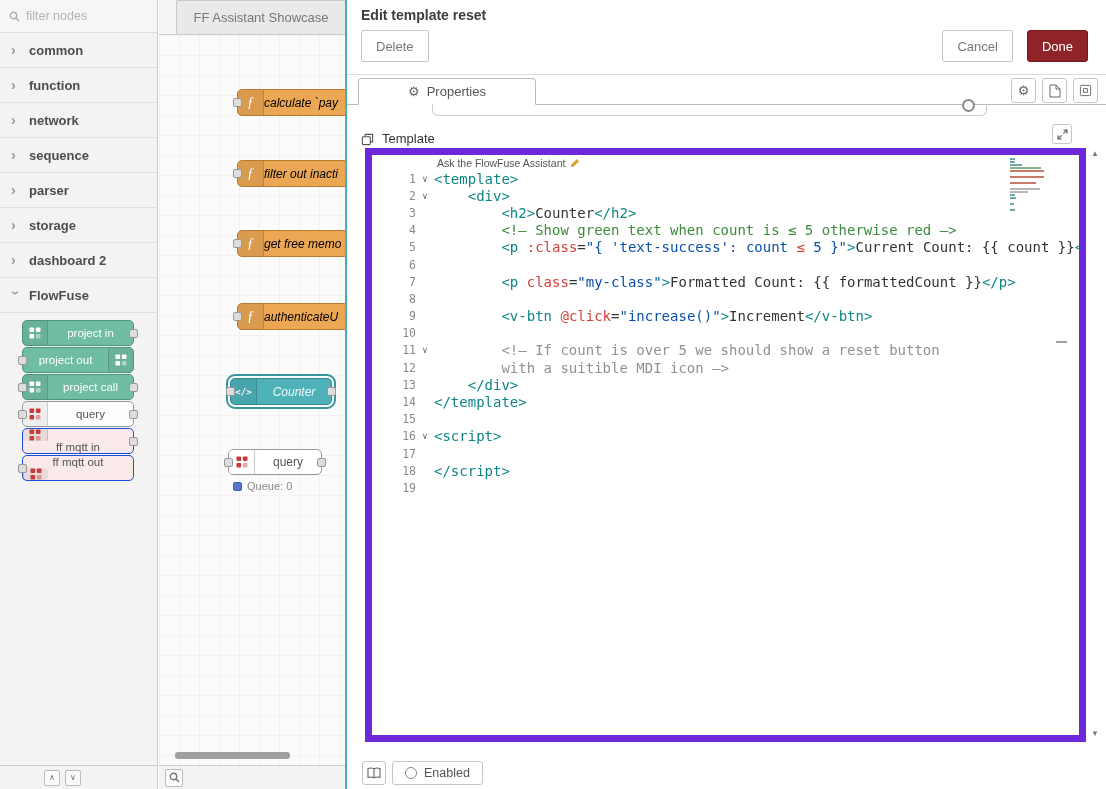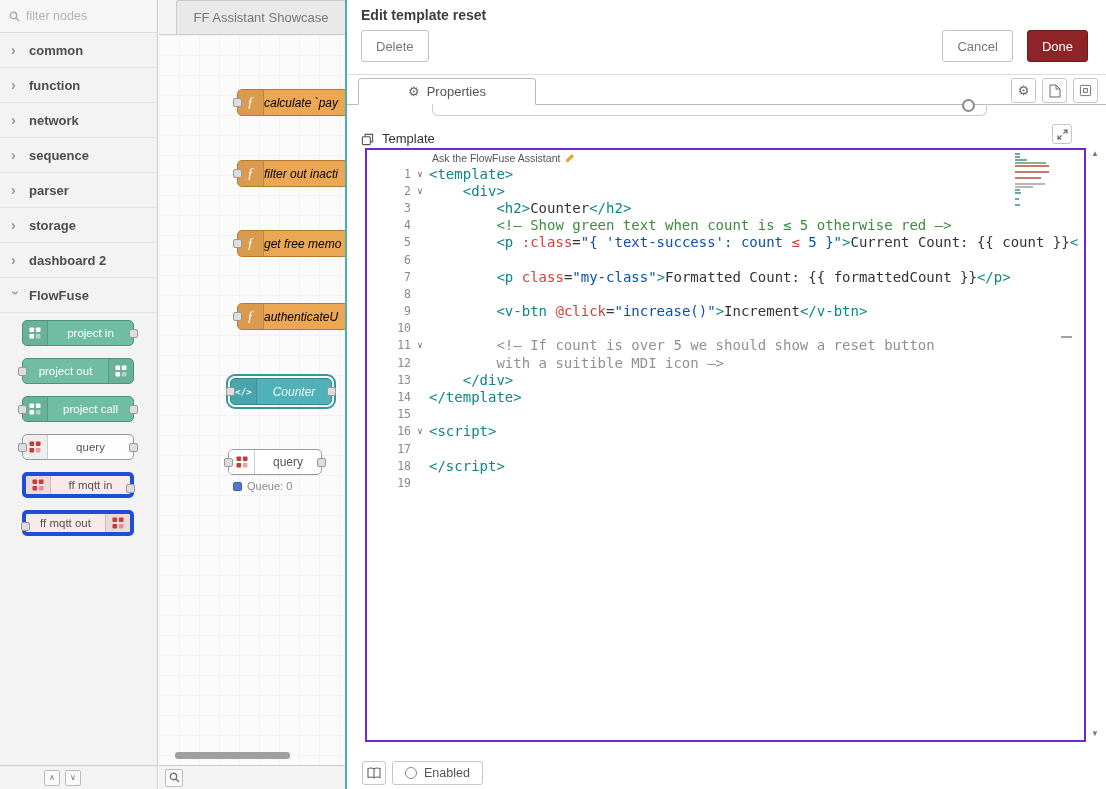--- a/index.html
+++ b/index.html
@@ -7,27 +7,27 @@
   .app { position:relative; width:1106px; height:789px; overflow:hidden; background:#fff; }
 
   
   .palette { position:absolute; left:0; top:0; width:158px; height:789px; background:#f3f3f3; border-right:1px solid #ccc; display:flex; flex-direction:column; }
   .palette-search { height:33px; border-bottom:1px solid #ddd; background:#f6f6f6; display:flex; align-items:center; gap:6px; padding:0 9px; flex:none; }
   .palette-search .ph { color:#b3b3b3; font-size:12.5px; }
   .cat { height:35px; border-bottom:1px solid #e0e0e0; display:flex; align-items:center; gap:9px; padding:0 11px; font-size:13px; font-weight:bold; color:#4d4d4d; cursor:pointer; flex:none; }
   .chev { color:#999; font-size:14px; width:9px; display:inline-block; transition:none; }
   .cat.open .chev { transform:rotate(90deg); }
   .palette-nodes { flex:1; padding:7px 0 0 22px; overflow:hidden; }
-  .pnode { position:relative; width:112px; height:26px; border-radius:5px; margin-bottom:12px; display:flex; align-items:stretch; font-size:11.5px; }
+  .pnode { position:relative; width:112px; height:26px; border-radius:5px; margin-bottom:1px; display:flex; align-items:stretch; font-size:11.5px; }
   .pnode .nicon { width:25px; flex:none; display:flex; align-items:center; justify-content:center; background:rgba(0,0,0,0.06); border-right:1px solid rgba(0,0,0,0.14); border-radius:4px 0 0 4px; }
   .pnode.icon-right .nicon { order:2; border-right:none; border-left:1px solid rgba(0,0,0,0.14); border-radius:0 4px 4px 0; }
   .pnode .nlabel { flex:1; display:flex; align-items:center; justify-content:center; white-space:nowrap; overflow:hidden; }
   .pnode.project { background:#71bda3; border:1px solid #4c9478; color:#fff; }
   .pnode.query { background:#fdfdfd; border:1px solid #999; color:#555; }
-  .pnode.mqtt { background:#f9e9e9; border:4px solid #1d4ed8; color:#555; }
+  .pnode.mqtt { background:#f9e9e9; border:1px solid #1d4ed8; color:#555;flex-direction:column; }
   .port { position:absolute; width:9px; height:9px; top:8px; background:#ddd; border:1px solid #999; border-radius:2px; }
   .port.in { left:-5px; } .port.out { right:-5px; }
   .palette-footer { height:24px; flex:none; border-top:1px solid #ccc; background:#f3f3f3; display:flex; align-items:center; gap:5px; padding-left:44px; }
   .mini-btn { width:16px; height:16px; border:1px solid #bbb; border-radius:2px; background:#fafafa; color:#777; font-size:8px; display:flex; align-items:center; justify-content:center; }
 
   
   .workspace { position:absolute; left:159px; top:0; right:0; height:789px; background:#fff; }
   .tabbar { height:35px; background:#f4f4f4; border-bottom:1px solid #ccc; display:flex; align-items:flex-end; padding-left:17px; }
   .tab { height:34px; width:170px; background:#e9e9e9; border:1px solid #c9c9c9; border-bottom:none; border-radius:2px 2px 0 0; display:flex; align-items:center; justify-content:center; font-size:13px; color:#777; }
   .canvas { position:absolute; top:35px; left:0; right:0; bottom:24px; background:#fbfbfb;
@@ -61,21 +61,21 @@
   .ptab { position:relative; top:1px; width:178px; height:27px; background:#fff; border:1px solid #bbb; border-bottom:1px solid #fff; border-radius:4px 4px 0 0; display:flex; align-items:center; justify-content:center; gap:7px; font-size:13px; color:#555; }
   .gear { font-size:13px; color:#666; }
   .tab-icons { position:absolute; right:8px; top:0; display:flex; gap:6px; }
   .icon-btn { width:25px; height:25px; border:1px solid #c6c6c6; border-radius:3px; background:#fff; color:#666; display:flex; align-items:center; justify-content:center; cursor:pointer; font-family:inherit; }
   .partial-input { position:absolute; left:85px; top:104px; width:555px; height:12px; border:1px solid #ccc; border-top:none; border-radius:0 0 6px 6px; }
   .partial-circle { position:absolute; left:615px; top:99px; width:13px; height:13px; border:2px solid #8a8a8a; border-radius:50%; background:#fff; }
   .template-row { position:absolute; left:14px; right:14px; top:124px; height:22px; display:flex; align-items:flex-end; gap:8px; font-size:13px; color:#333; }
   .expand-btn { position:absolute; right:20px; top:0; width:20px; height:20px; border:1px solid #c6c6c6; border-radius:3px; background:#fff; display:flex; align-items:center; justify-content:center; cursor:pointer; }
 
   
-  .editor-wrap { position:absolute; left:18px; top:148px; width:721px; height:594px; border:2px solid #6d28d9; background:#fff; overflow:hidden; }
+  .editor-wrap { position:absolute; left:18px; top:148px; width:721px; height:594px; border:7px solid #6d28d9; background:#fff; overflow:hidden; }
   .assistant { position:absolute; left:65px; top:2px; display:flex; align-items:center; gap:5px; font-size:10.5px; color:#555; }
   .ed-lines { position:absolute; left:0; top:15px; right:0; font-family:"DejaVu Sans Mono","Liberation Mono", monospace; }
   .ed-line { display:flex; height:17.2px; align-items:center; }
   .ln { width:44px; flex:none; text-align:right; color:#8a8a8a; font-size:11.5px; }
   .fold { width:18px; flex:none; text-align:center; color:#666; font-size:9px; }
   .code { white-space:pre; font-size:14px; flex:none; }
   .tk-tag { color:#0e8585; } .tk-pl { color:#333; } .tk-cm { color:#3d8b3d; } .tk-cg { color:#919191; }
   .tk-at { color:#d43f3a; } .tk-st { color:#0a50a8; } .tk-op { color:#d43f3a; }
   .minimap { position:absolute; top:3px; right:31px; width:38px; }
   .mm-row { height:2px; margin-bottom:1px; }

